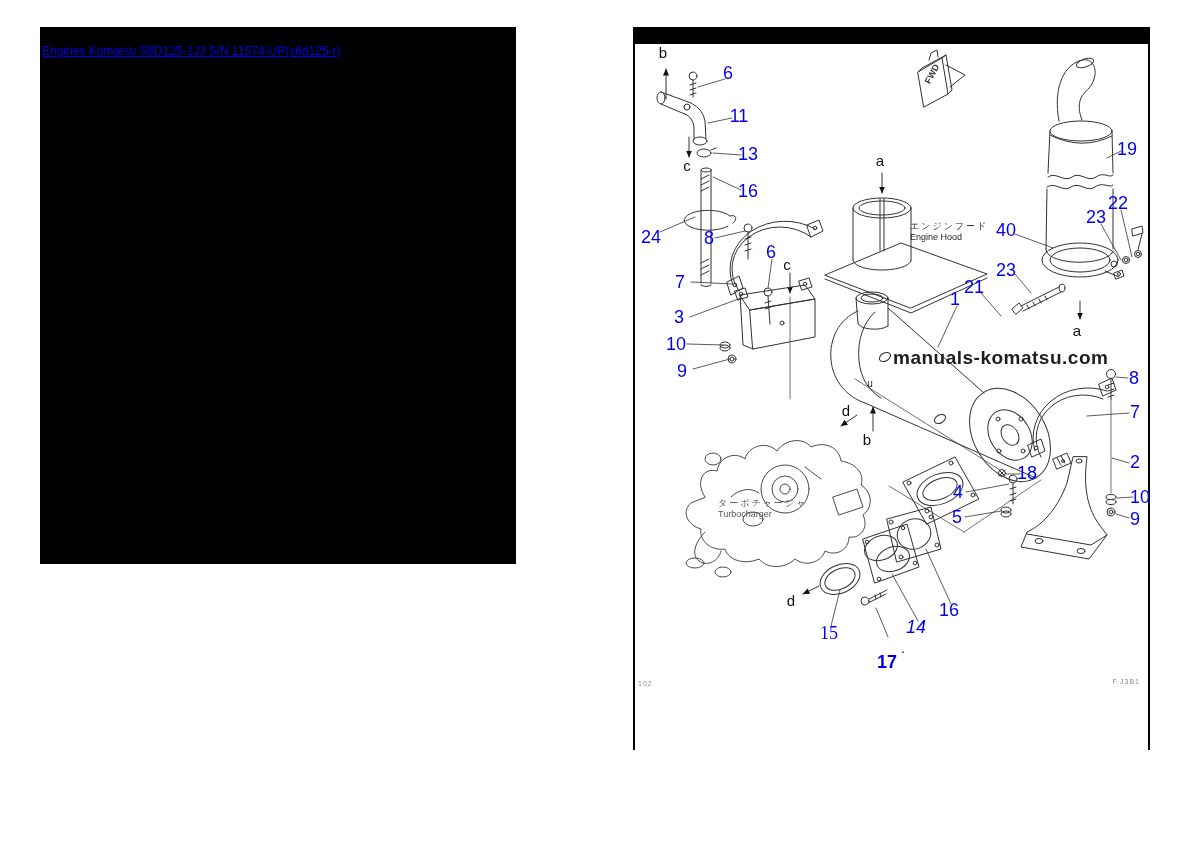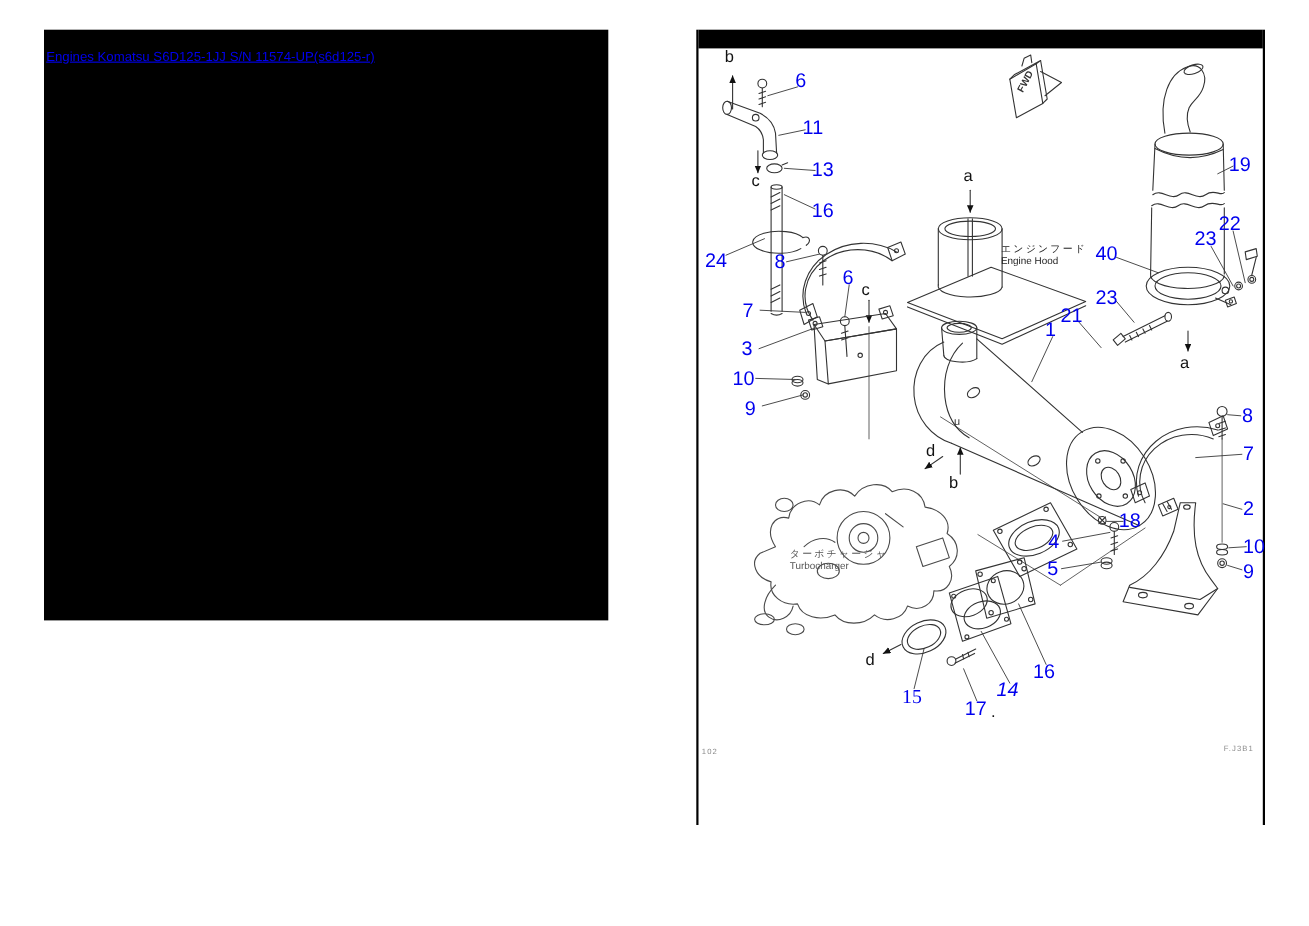--- a/index.html
+++ b/index.html
@@ -1,20 +1,20 @@
 <!DOCTYPE html>
 <html><head>
 <meta charset="utf-8">
 <style>
   html,body{margin:0;padding:0;background:#ffffff;}
   body{width:1190px;height:842px;position:relative;overflow:hidden;
        font-family:"Liberation Sans",sans-serif;}
 
   
-  .viewer-panel{position:absolute;left:40px;top:27px;width:513px;height:537px;
+  .viewer-panel{position:absolute;left:40px;top:27px;width:476px;height:537px;
                 background:#000;}
   .doc-link{position:absolute;left:2px;top:17px;font-size:12px;
             color:#0000ee;text-decoration:underline;white-space:nowrap;
             cursor:pointer;}
 
   
   .diagram-panel{position:absolute;left:633px;top:27px;width:517px;height:723px;
                  border-left:2px solid #000;border-right:2px solid #000;
                  box-sizing:border-box;background:#fff;}
   .diagram-topbar{position:absolute;left:0;top:0;width:100%;height:17px;background:#000;}
@@ -355,20 +355,21 @@
             <line x1="331" y1="465" x2="374" y2="457"></line>
             <line x1="330" y1="490" x2="366" y2="484"></line>
             <line x1="316" y1="577" x2="291" y2="522"></line>
             <line x1="283" y1="594" x2="257" y2="547"></line>
             <line x1="196" y1="599" x2="205" y2="563"></line>
             <line x1="253" y1="610" x2="241" y2="581"></line>
           </g>
         </g>
       </svg>
 
+      <div class="watermark">manuals-komatsu.com</div>
 
       <div class="fwd-text">FWD</div>
 
       <div id="part-labels" style="color: rgb(0, 0, 238);">
           <div class="plabel" style="left: 93px; top: 46px;">6</div>
           <div class="plabel" style="left: 104px; top: 89px;">11</div>
           <div class="plabel" style="left: 113px; top: 127px;">13</div>
           <div class="plabel" style="left: 113px; top: 164px;">16</div>
           <div class="plabel" style="left: 16px; top: 210px;">24</div>
           <div class="plabel" style="left: 74px; top: 211px;">8</div>
@@ -388,21 +389,21 @@
           <div class="plabel" style="left: 500px; top: 385px;">7</div>
           <div class="plabel" style="left: 500px; top: 435px;">2</div>
           <div class="plabel" style="left: 505px; top: 470px;">10</div>
           <div class="plabel" style="left: 500px; top: 492px;">9</div>
           <div class="plabel" style="left: 392px; top: 446px;">18</div>
           <div class="plabel" style="left: 323px; top: 465px;">4</div>
           <div class="plabel" style="left: 322px; top: 490px;">5</div>
           <div class="plabel" style="left: 314px; top: 583px;">16</div>
           <div class="plabel" style="left: 281px; top: 600px; font-style: italic;">14</div>
           <div class="plabel" style="left: 194px; top: 606px; font-family: Liberation Serif, serif;">15</div>
-          <div class="plabel" style="left: 252px; top: 617px;">17</div>
+          <div class="plabel" style="left: 252px; top: 635px; font-weight: bold;">17</div>
         </div>
 
       <div id="letter-labels">
           <div class="llabel" style="left: 28px; top: 25px;">b</div>
           <div class="llabel" style="left: 52px; top: 138px;">c</div>
           <div class="llabel" style="left: 152px; top: 237px;">c</div>
           <div class="llabel" style="left: 245px; top: 133px;">a</div>
           <div class="llabel" style="left: 442px; top: 303px;">a</div>
           <div class="llabel" style="left: 211px; top: 383px;">d</div>
           <div class="llabel" style="left: 232px; top: 412px;">b</div>

